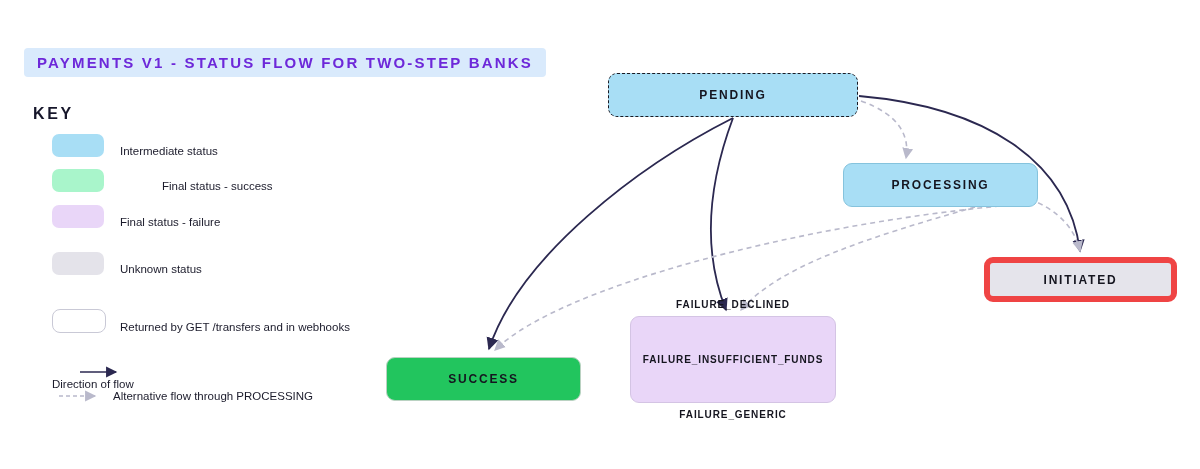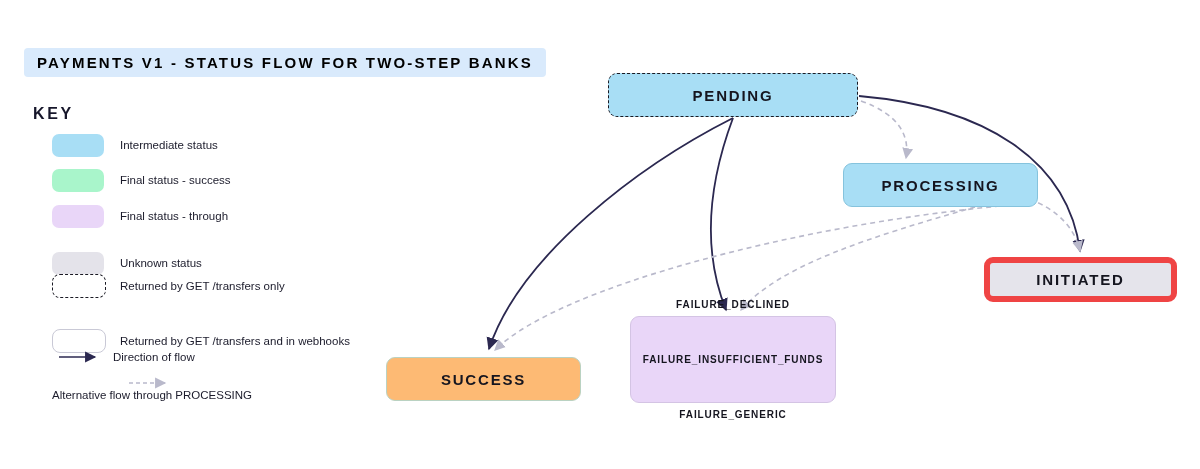--- a/index.html
+++ b/index.html
@@ -9,57 +9,57 @@
     font-family:"Liberation Sans","DejaVu Sans",sans-serif;
     color:#16162a;
   }
   .canvas { position:absolute; inset:0; }
 
   
   .title {
     position:absolute; left:24px; top:48px; height:29px;
     display:inline-flex; align-items:center;
     padding:0 13px; background:#d9eafc; border-radius:4px;
-    font-size:15px; font-weight:bold; letter-spacing:2.2px; color:#000000;
+    font-size:15px; font-weight:bold; letter-spacing:2.2px; color:#6d28d9;
     white-space:nowrap;
   }
 
   
   .key { position:absolute; left:24px; top:103px; width:360px; height:300px; }
   .key-heading {
     position:absolute; left:9px; top:2px;
     font-size:16px; font-weight:bold; letter-spacing:2.6px; color:#16162a;
   }
-  .key-row { position:absolute; display:flex; align-items:center; height:24px;padding-left:28px; }
+  .key-row { position:absolute; display:flex; align-items:flex-end; height:24px;padding-left:28px; }
   .key-label { font-size:11.5px; color:#1b1b2b; white-space:nowrap; }
   .swatch { width:52px; height:23px; border-radius:7px; flex:0 0 auto; margin-right:16px; }
   .sw-blue   { background:#a8def5; }
   .sw-green  { background:#a9f5cb; }
   .sw-purple { background:#e9d6f8; }
   .sw-gray   { background:#e4e3ea; }
   .keybox { width:54px; height:24px; border-radius:8px; background:#ffffff; flex:0 0 auto; margin-right:14px; }
   .kb-dashed { border:1.4px dashed #1a1a24; }
   .kb-solid  { border:1.2px solid #c9c9d6; }
   .key-arrow-svg { flex:0 0 auto; margin-left:6px; margin-right:11px; display:block; }
 
-  .r1 { top:30px; }  .r2 { top:65px; }  .r3 { top:101px; } .r4 { top:148px; }
-  .r5 { top:171px; } .r6 { top:206px;margin-top:20px; }
-  .r7 { top:246px; height:16px; }
-  .r8 { top:274px; height:16px;flex-direction:column; }
+  .r1 { top:30px; }  .r2 { top:65px;gap:42px; }  .r3 { top:101px; } .r4 { top:148px; }
+  .r5 { top:171px; } .r6 { top:206px; }
+  .r7 { top:263px; height:16px;flex-direction:column; }
+  .r8 { top:283px; height:16px; }
 
   
   .node {
     position:absolute; display:flex; align-items:center; justify-content:center;
-    border-radius:9px; font-size:15px; font-weight:bold; letter-spacing:1.8px;
+    border-radius:9px; font-size:12px; font-weight:bold; letter-spacing:1.8px;
     color:#15151f; white-space:nowrap;
   }
   .node-pending    { left:608px; top:73px;  width:250px; height:44px; background:#a8def5; border:1.6px dashed #1a1a24; }
   .node-processing { left:843px; top:163px; width:195px; height:44px; background:#a8def5; border:1px solid #85c3dd; }
   .node-initiated  { left:984px; top:257px; width:193px; height:45px; background:#e5e4eb; border:6px solid #ef4444; }
-  .node-success    { left:386px; top:357px; width:195px; height:44px; background:#fdba74; border:1px solid #bad2c2; }
+  .node-success    { left:386px; top:357px; width:195px; height:44px; background:#22c55e; border:1px solid #bad2c2; }
   .node-failure    {
     left:630px; top:316px; width:206px; height:87px; background:#e9d6f8; border:1px solid #d4c4e4;
     flex-direction:column; font-size:10px; letter-spacing:0.9px; line-height:19px;gap:36px;
   }
 
   
   svg.edges { position:absolute; left:0; top:0; }
   .edge-solid  { fill:none; stroke:#2b2850; stroke-width:1.8px; }
   .edge-dashed { fill:none; stroke:#b9b9cb; stroke-width:1.6px; stroke-dasharray:5 4; }
 </style>
@@ -94,29 +94,25 @@
     <div class="key-row r1">
       <span class="swatch sw-blue"></span>
       <span class="key-label">Intermediate status</span>
     </div>
     <div class="key-row r2">
       <span class="swatch sw-green"></span>
       <span class="key-label">Final status - success</span>
     </div>
     <div class="key-row r3">
       <span class="swatch sw-purple"></span>
-      <span class="key-label">Final status - through</span>
+      <span class="key-label">Final status - failure</span>
     </div>
     <div class="key-row r4">
       <span class="swatch sw-gray"></span>
       <span class="key-label">Unknown status</span>
-    </div>
-    <div class="key-row r5">
-      <span class="keybox kb-dashed"></span>
-      <span class="key-label">Returned by GET /transfers only</span>
     </div>
     <div class="key-row r6">
       <span class="keybox kb-solid"></span>
       <span class="key-label">Returned by GET /transfers and in webhooks</span>
     </div>
     <div class="key-row r7">
       <svg class="key-arrow-svg" width="44" height="12">
         <line x1="1" y1="6" x2="37" y2="6" stroke="#2b2850" stroke-width="1.6" marker-end="url(#ah-solid)"></line>
       </svg>
       <span class="key-label">Direction of flow</span>

